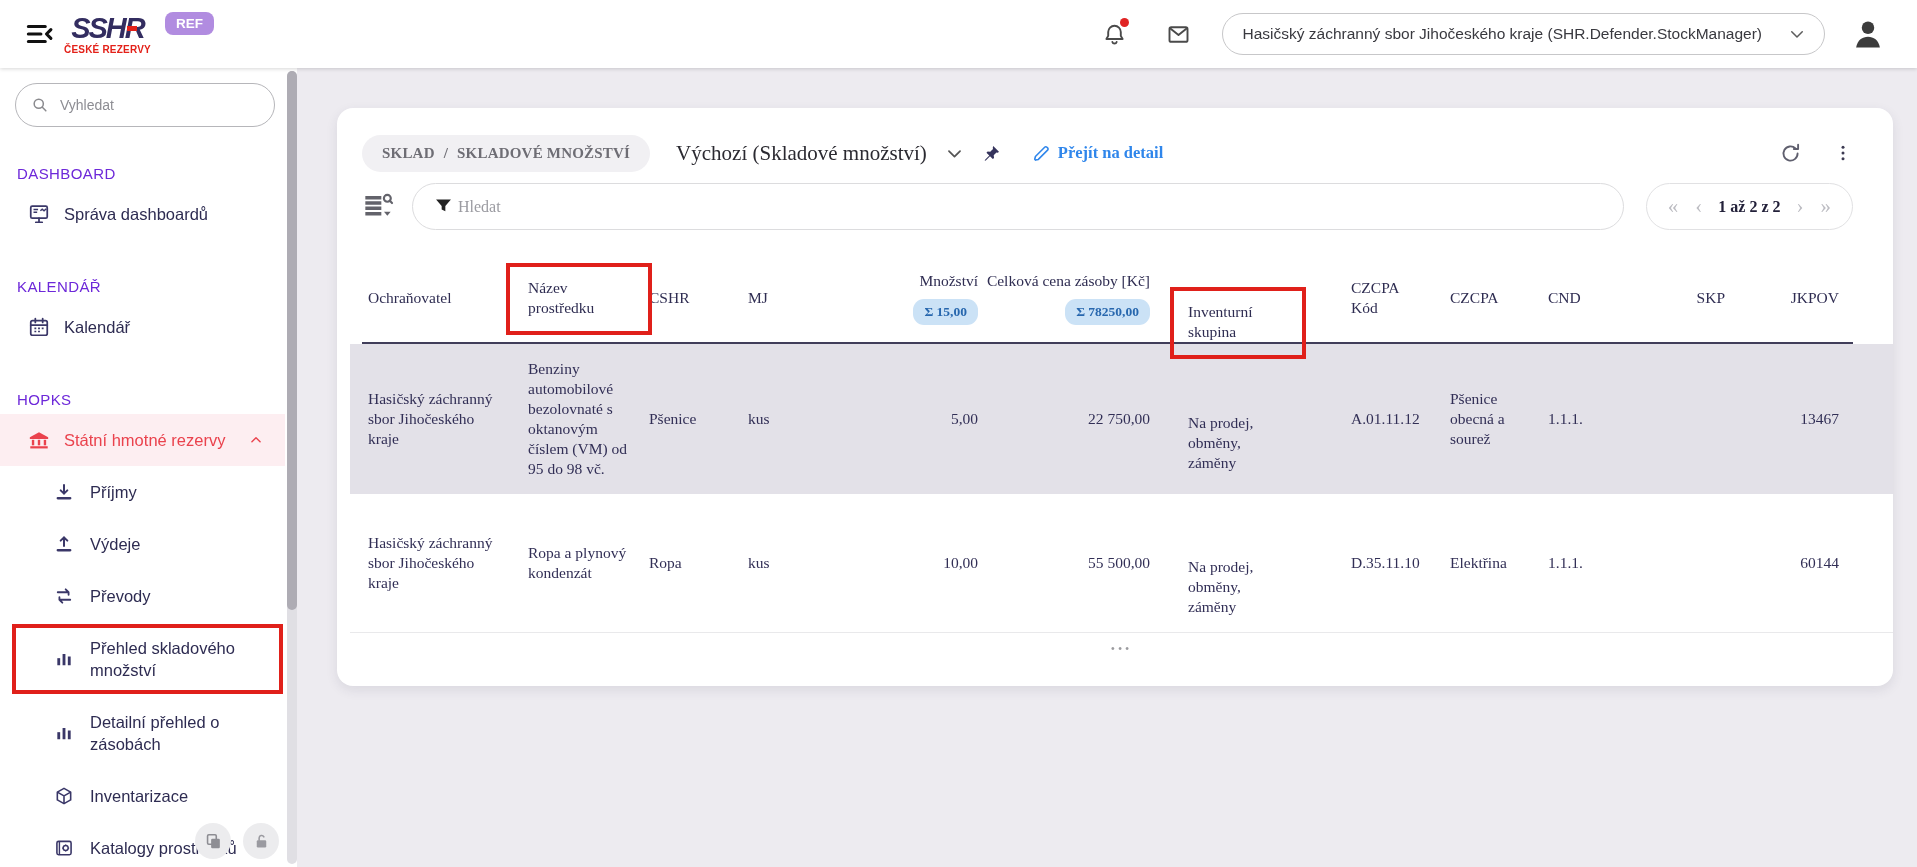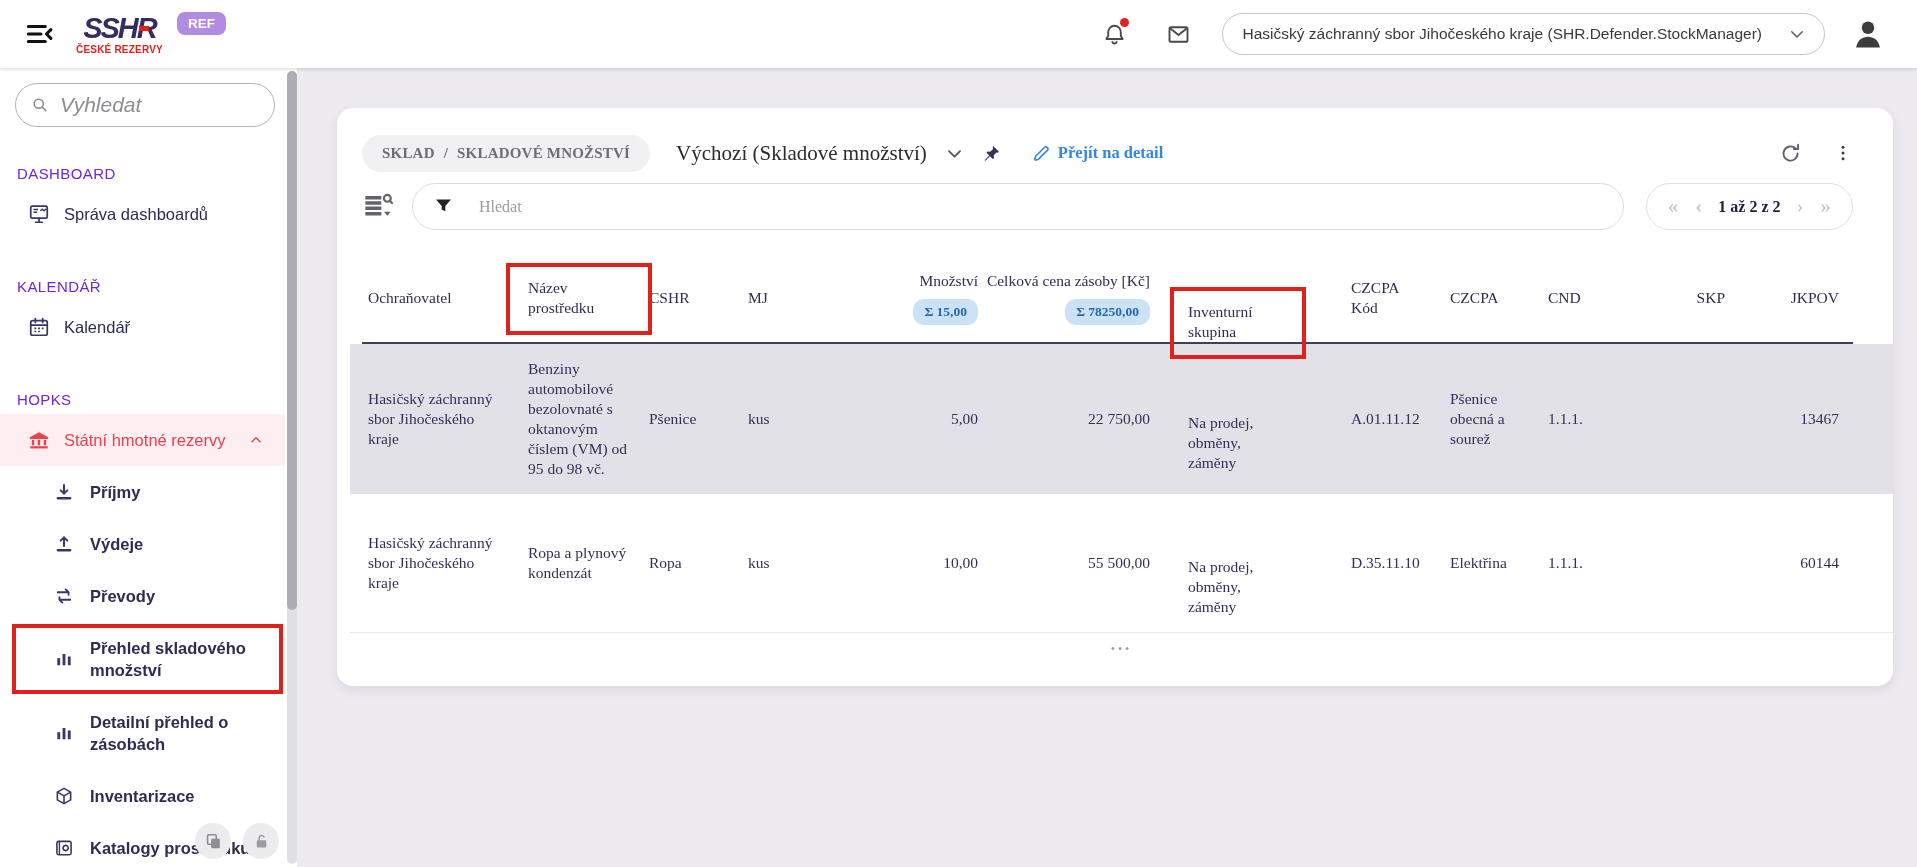--- a/index.html
+++ b/index.html
@@ -5,21 +5,21 @@
   * { margin:0; padding:0; box-sizing:border-box; }
   html,body { width:1917px; height:867px; overflow:hidden;
     font-family:"Liberation Sans","DejaVu Sans",sans-serif; background:#edebf0; }
 
   
   .topbar { height:68px; background:#fff; display:flex; align-items:center;
     padding:0 30px 0 22px; position:relative; z-index:5;
     box-shadow:0 1px 4px rgba(0,0,0,.16); }
   .hamburger { width:34px; height:34px; border:none; background:none; cursor:pointer;
     display:flex; align-items:center; justify-content:center; }
-  .logo-block { display:flex; flex-direction:column; align-items:center; margin-left:20px; line-height:1; }
+  .logo-block { display:flex; flex-direction:column; align-items:center; margin-left:8px; line-height:1; }
   .logo-title { font-style:italic; font-weight:900; font-size:29px; color:#332d60;
     letter-spacing:-2px; position:relative; }
   .logo-title::after { content:""; position:absolute; right:7px; top:12px; width:10px; height:5px; background:#e32119; }
   .logo-sub { font-weight:700; font-size:10px; color:#e32119; margin-top:2px; letter-spacing:.2px; }
   .ref-badge { background:#b18ce0; color:#fff; font-weight:700; font-size:13.5px;
     padding:4px 11px; border-radius:8px; margin:-22px 0 0 14px; }
   .topbar-spacer { flex:1; }
   .tb-icon { position:relative; width:34px; height:34px; display:flex; align-items:center;
     justify-content:center; background:none; border:none; cursor:pointer; margin-left:30px; }
   .bell-dot { position:absolute; top:1px; right:3px; width:9px; height:9px; border-radius:50%; background:#e02424; }
@@ -30,28 +30,28 @@
   .avatar-btn { margin-left:26px; background:none; border:none; cursor:pointer; width:36px; height:36px; }
 
   
   .app-body { display:flex; height:799px; }
 
   
   .sidebar { width:297px; background:#fff; position:relative; flex-shrink:0; overflow:hidden; }
   .sidebar-inner { width:285px; height:100%; overflow:hidden; }
   .side-search { margin:15px 10px 0 15px; height:44px; border:1.5px solid #b6b6ba; border-radius:22px;
     display:flex; align-items:center; gap:10px; padding:0 14px; background:#fff; }
-  .side-search input { border:none; outline:none; background:transparent; font-size:21px;
-    color:#333; width:100%; font-family:inherit;font-style:italic; }
+  .side-search input { border:none; outline:none; background:transparent; font-size:14px;
+    color:#333; width:100%; font-family:inherit; }
   .side-search input::placeholder { color:#8d8d93; }
   .side-label { margin:38px 0 6px 17px; font-size:15px; font-weight:400; color:#6d28d9; letter-spacing:.4px; }
   .nav-item { display:flex; align-items:center; gap:14px; padding:15px 10px 15px 28px;
     font-size:16.5px; color:#2e2c52; cursor:pointer; line-height:22px; position:relative; }
   .nav-item .nico { width:22px; height:22px; flex-shrink:0; color:#3a3768; display:flex; align-items:center; }
-  .nav-item.sub { padding-left:54px;font-weight:bold; }
+  .nav-item.sub { padding-left:54px; }
   .nav-item.active { background:#fdeef1; color:#ea424d; }
   .nav-item.active .nico { color:#ea424d; }
   .nav-item .exp { margin-left:10px; display:flex; }
   .annot-side { position:absolute; left:12px; right:2px; top:2px; bottom:2px;
     border:4px solid #e0201a; pointer-events:none; z-index:3; }
   .side-float { position:absolute; bottom:8px; right:18px; display:flex; gap:12px; z-index:4; }
   .round-btn { width:36px; height:36px; border-radius:50%; background:#ececee; border:none; cursor:pointer;
     display:flex; align-items:center; justify-content:center; }
   .side-scroll { position:absolute; top:3px; right:0; width:10px; bottom:3px; background:#e0dfe4; border-radius:5px; }
   .side-scroll .thumb { position:absolute; top:0; left:0; width:10px; height:68%; background:#aeacb4; border-radius:5px; }
@@ -68,21 +68,21 @@
   .icon-plain { background:none; border:none; cursor:pointer; display:flex; align-items:center; }
   .title-chev { margin-left:18px; }
   .pin-btn { margin-left:18px; }
   .detail-link { margin-left:30px; display:flex; align-items:center; gap:7px; background:none; border:none;
     cursor:pointer; color:#2f86eb; font-weight:700; font-size:16.5px; font-family:inherit; }
   .view-actions { margin-left:auto; display:flex; align-items:center; gap:30px; }
 
   .filter-row { display:flex; align-items:center; gap:18px; margin-top:7px; }
   .adv-filter { background:none; border:none; cursor:pointer; display:flex; }
   .search-bar { flex:1; height:47px; border:1px solid #dcdcde; border-radius:24px; display:flex;
-    align-items:center; gap:25px; padding:0 20px; }
+    align-items:center; gap:4px; padding:0 20px; }
   .search-bar input { flex:1; border:none; outline:none; font-size:16px; font-family:inherit; color:#333; }
   .search-bar input::placeholder { color:#9b9ba1; }
   .pager { height:47px; border:1px solid #e1e1e3; border-radius:24px; display:flex; align-items:center;
     gap:15px; padding:0 20px; margin-left:4px; }
   .pager .parrow { background:none; border:none; cursor:pointer; color:#bcbcc2; font-size:21px;
     line-height:1; font-family:inherit; padding:0 1px; }
   .pager .plabel { font-size:16px; font-weight:700; color:#23213a; white-space:nowrap; }
 
   
   .thead { display:flex; align-items:center; margin-top:24px; min-height:80px;

